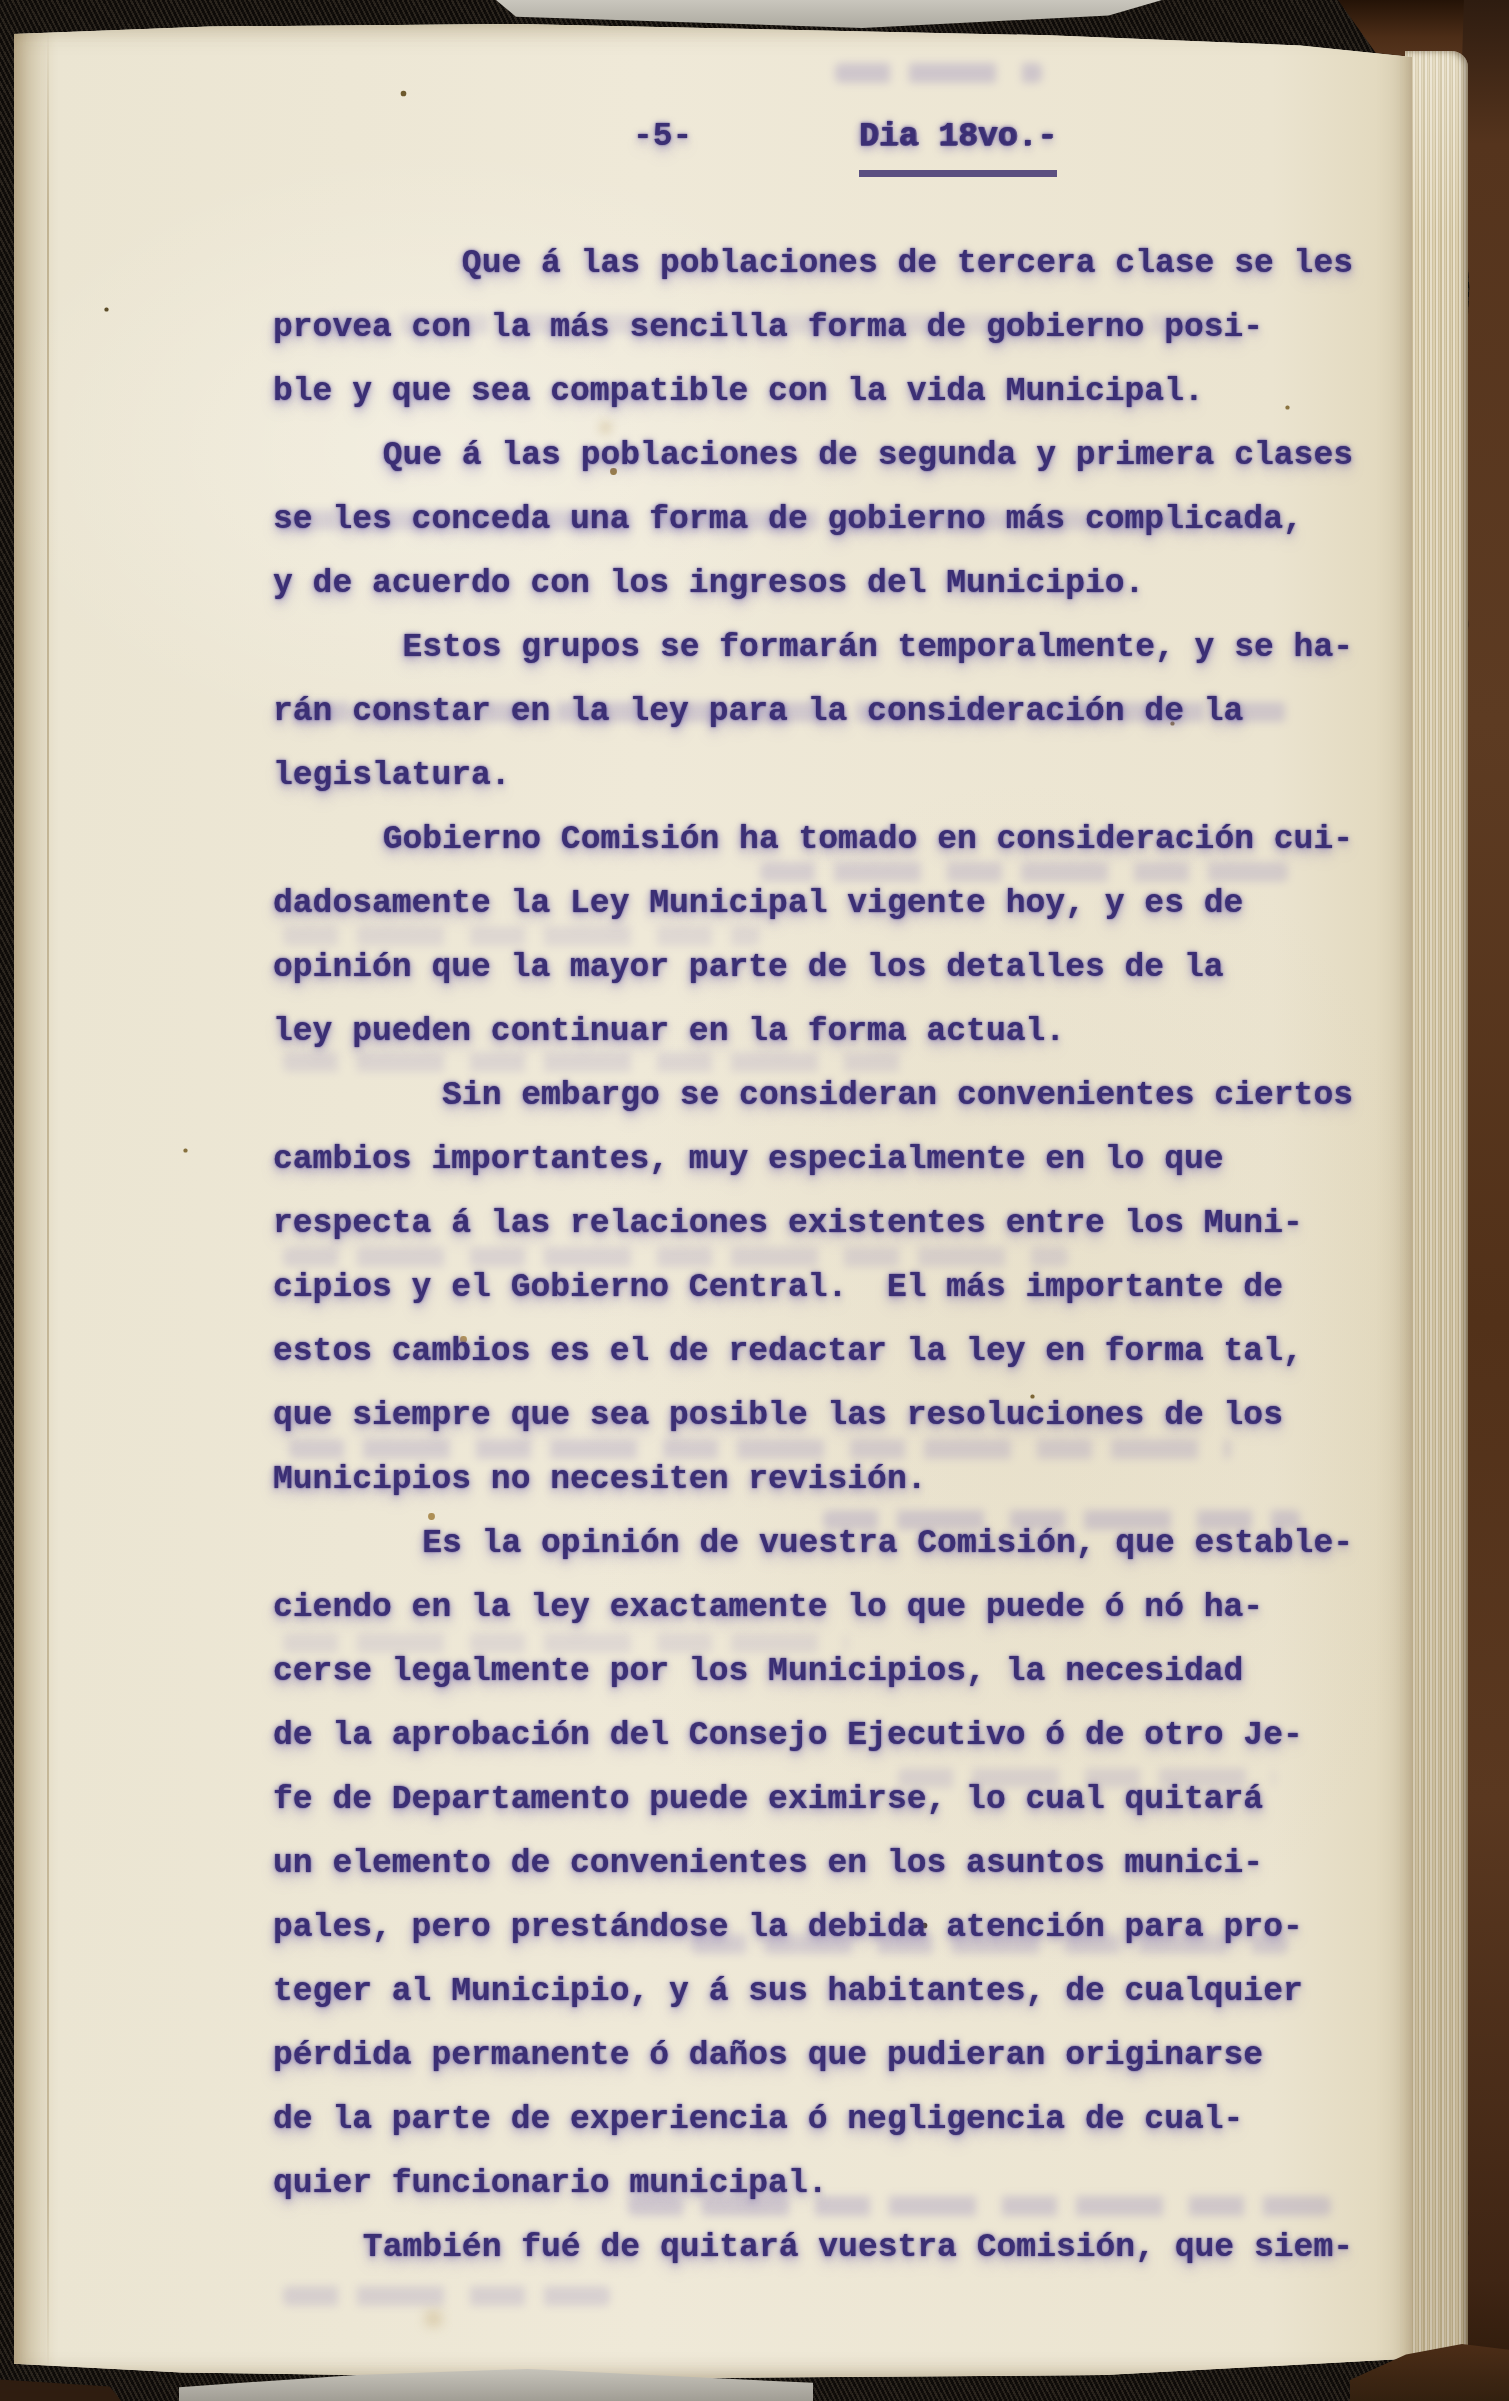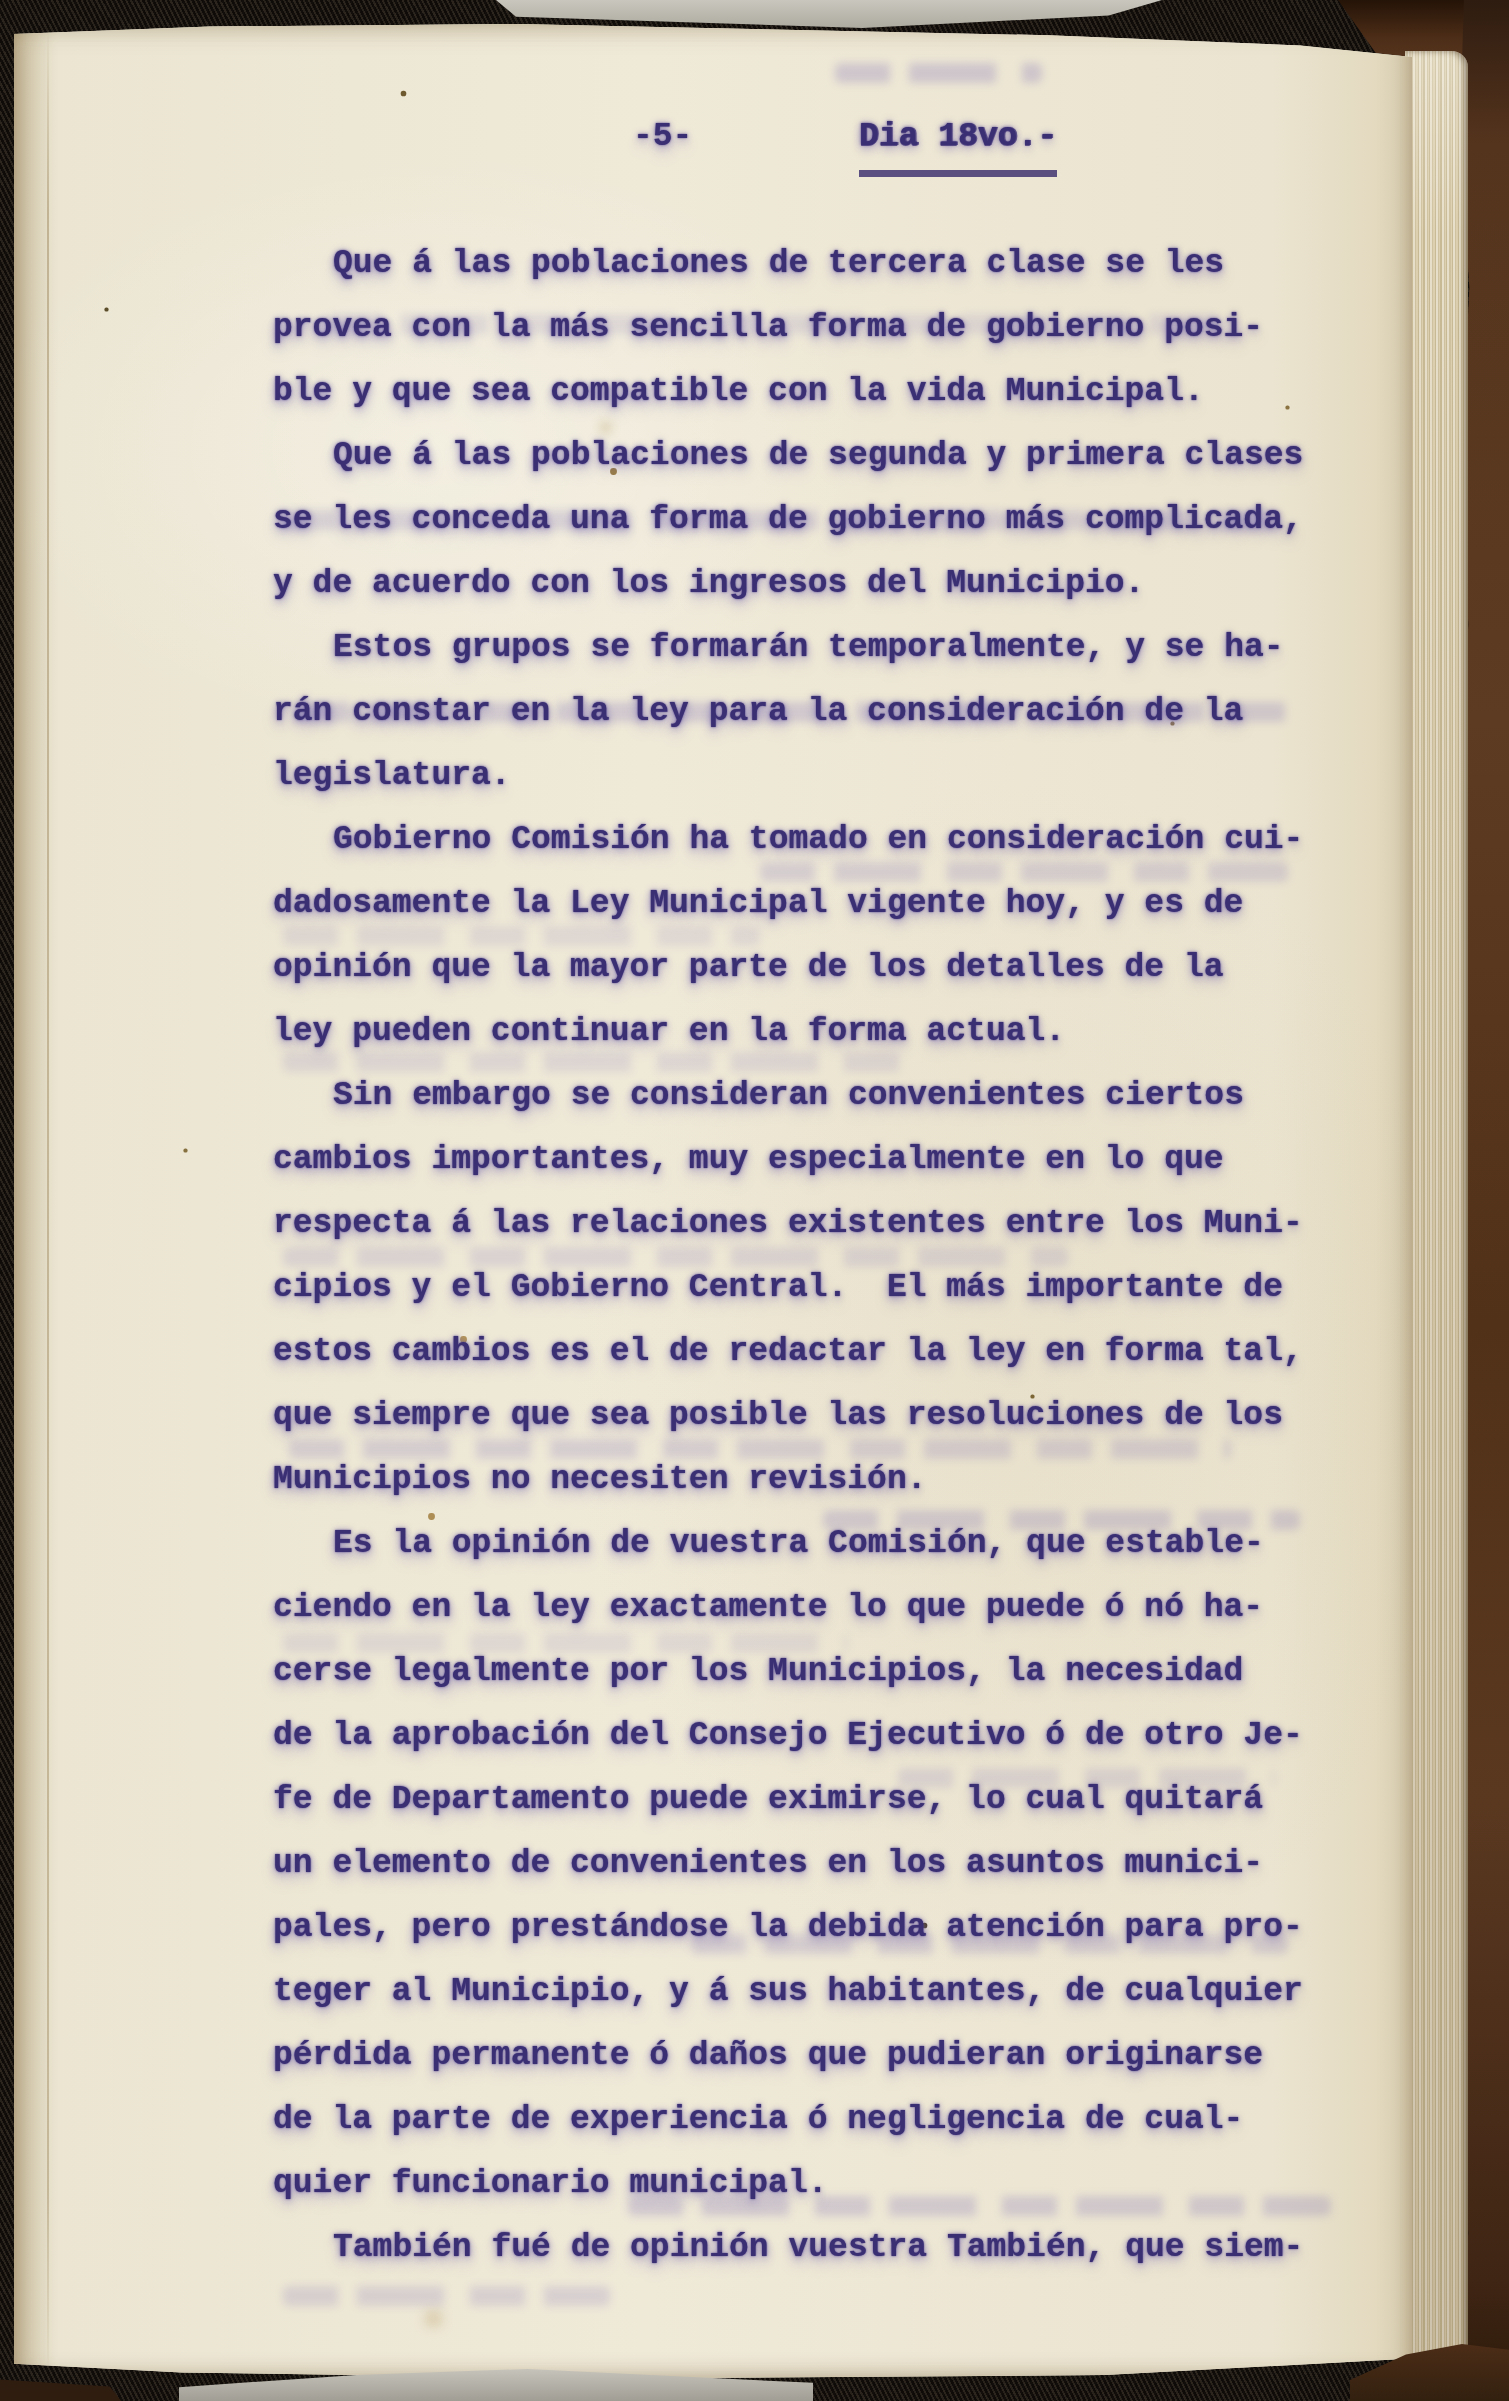--- a/index.html
+++ b/index.html
@@ -58,21 +58,21 @@
     filter:blur(0.3px);}
   .headrow{position:absolute;left:0;top:83px;width:100%;height:64px;font-size:33px;}
   .pageno{position:absolute;left:619px;top:11.3px;}
   .heading{position:absolute;left:845px;top:11.3px;display:inline-block;
     padding-bottom:15px;border-bottom:7px solid rgba(58,45,110,.82);
     text-shadow:1.3px 0 rgba(63,50,118,.75),0 1.3px rgba(63,50,118,.75),
                 0 0 2.5px rgba(72,58,132,.95),0 0 7.5px rgba(112,98,172,.6),
                 0 5px 10px rgba(112,98,172,.4);}
   .textblock{position:absolute;left:259px;top:208px;width:1080px;font-size:33px;}
   .line{height:64px;line-height:64px;white-space:pre;}
-  .line.first{padding-left:60px;}
+  .line.first{padding-left:60px;text-align:right;}
   
   .ghost{position:absolute;height:20px;border-radius:5.7px;color:#7f72b5;
     background-image:repeating-linear-gradient(90deg,currentColor 0 55px,rgba(0,0,0,0) 55px 74px,currentColor 74px 161px,rgba(0,0,0,0) 161px 187px);
     filter:blur(4.4px);}
   
   .specks{position:absolute;left:0;top:0;width:2.5px;height:2.5px;border-radius:50%;
     box-shadow:388px 68px 0 1.3px #6e5a2e,91px 284px 0 0.6px #5c4d2a,
       598px 446px 0 1.9px #9b7f46,1157px 698px 0 0.6px #8a7340,
       448px 1314px 0 1.9px #b39459,416px 1491px 0 1.9px #ad8f55,
       1017px 1371px 0 0.6px #7c6636,909px 1900px 0 1.3px #4f4226,
@@ -153,21 +153,21 @@
         <div class="line">de la aprobación del Consejo Ejecutivo ó de otro Je-</div>
         <div class="line">fe de Departamento puede eximirse, lo cual quitará</div>
         <div class="line">un elemento de convenientes en los asuntos munici-</div>
         <div class="line">pales, pero prestándose la debida atención para pro-</div>
         <div class="line">teger al Municipio, y á sus habitantes, de cualquier</div>
         <div class="line">pérdida permanente ó daños que pudieran originarse</div>
         <div class="line">de la parte de experiencia ó negligencia de cual-</div>
         <div class="line">quier funcionario municipal.</div>
       </div>
       <div>
-        <div class="line first">También fué de opinión vuestra También, que siem-</div>
+        <div class="line first">También fué de quitará vuestra Comisión, que siem-</div>
       </div>
     </div>
   </div>
 
   <div class="frag-bottom"></div>
   <div class="leather-bl"></div>
   <div class="leather-br"></div>
 </div>
 
 

